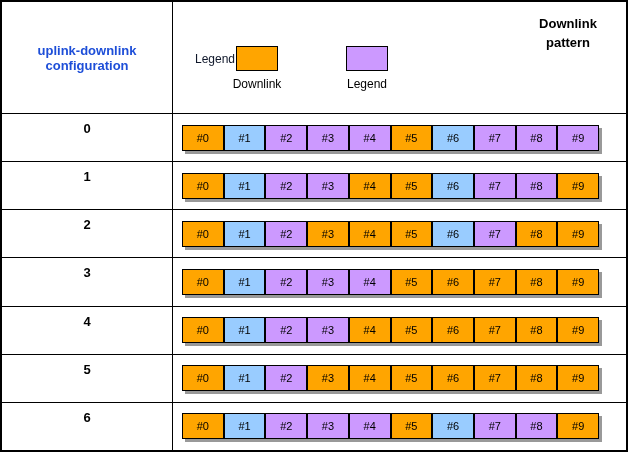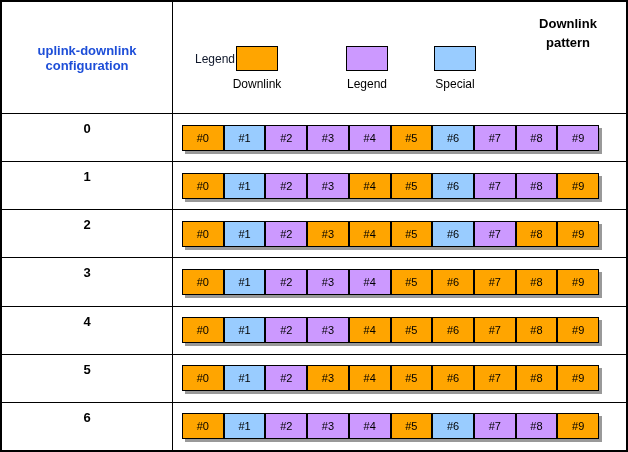--- a/index.html
+++ b/index.html
@@ -80,24 +80,20 @@
       <div class="right-title">Downlink pattern</div>
       <div class="legend-label">Legend:</div>
       <div class="legend-item li-0">
         <div class="legend-swatch" style="background: rgb(255, 165, 0);"></div>
         <div class="legend-name">Downlink</div>
       </div>
       <div class="legend-item li-1">
         <div class="legend-swatch" style="background: rgb(204, 153, 255);"></div>
         <div class="legend-name">Legend</div>
       </div>
-      <div class="legend-item li-2">
-        <div class="legend-swatch" style="background: rgb(153, 204, 255);"></div>
-        <div class="legend-name">Special</div>
-      </div>
     </div>
   </div>
 
   <div id="config-rows" style="display:flex; flex-direction:column; flex:1;">
       <div class="row data-row">
         <div class="col-left">
           <div class="cfg-cell">0</div>
         </div>
         <div class="col-right">
           <div class="strip">

